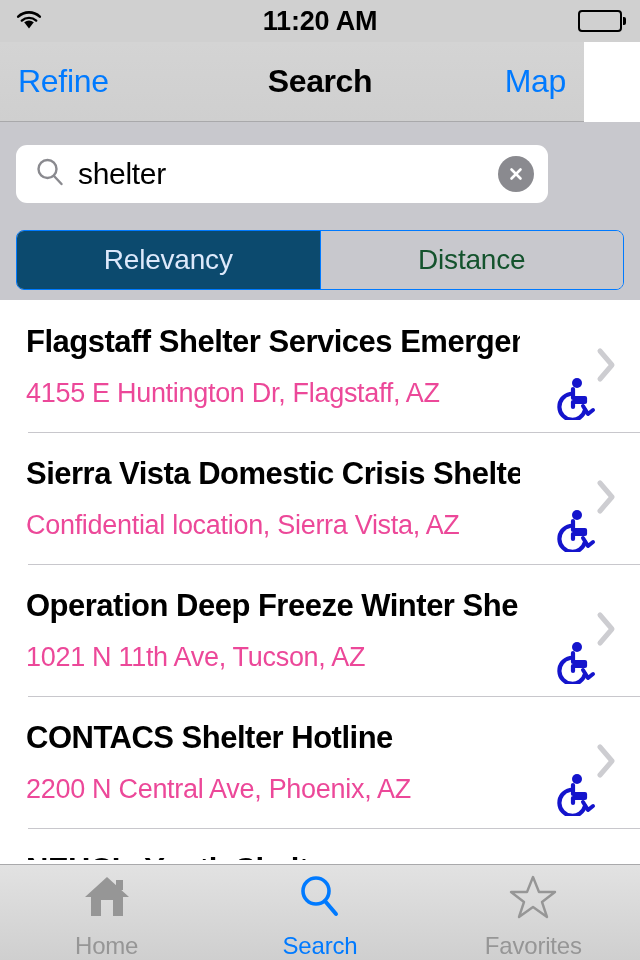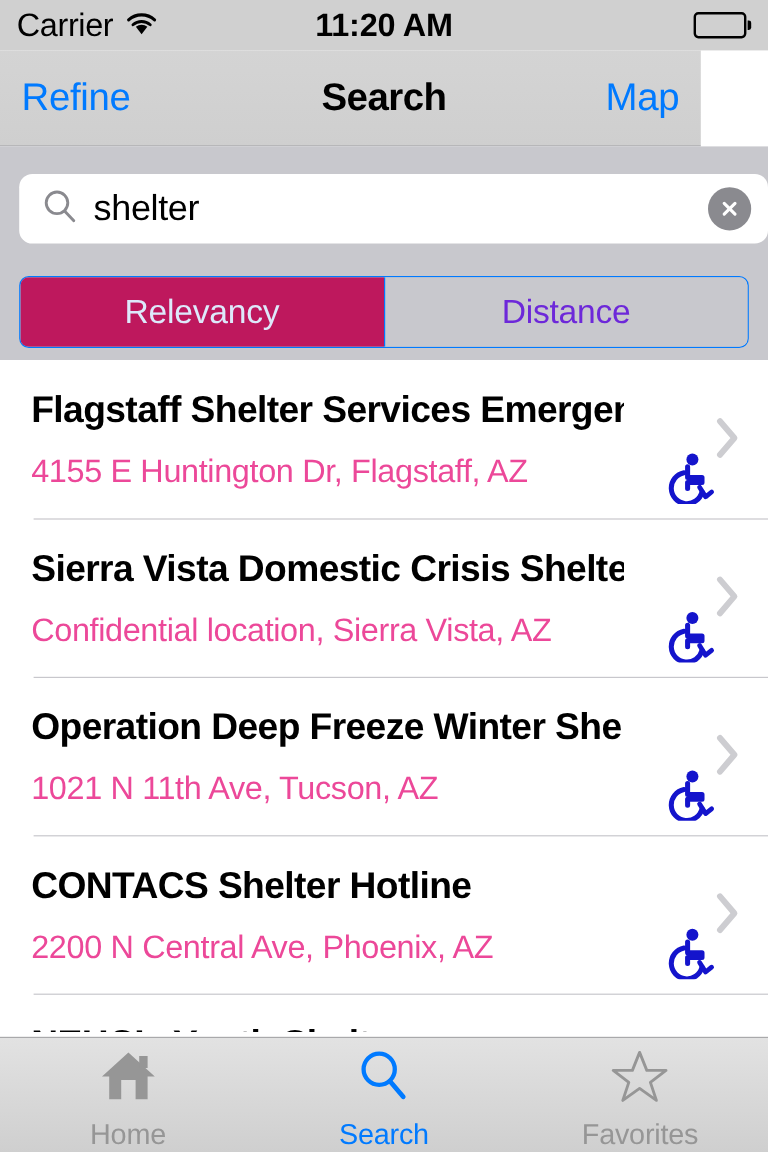--- a/index.html
+++ b/index.html
@@ -46,21 +46,21 @@
     pointer-events:none;
   }
   .nav-spacer{ flex:1; }
 
   
   .search-area{
     position:absolute; top:122px; left:0; width:640px; height:178px;
     background:#c8c8cd;
   }
   .search-field{
-    position:absolute; left:16px; top:23px; width:624px; height:58px;
+    position:absolute; left:16px; top:23px; width:532px; height:58px;
     background:#ffffff; border-radius:11px;
     display:flex; align-items:center; padding:0 14px;
   }
   .search-glass{ flex:0 0 auto; margin-right:12px; margin-left:4px; }
   .search-value{
     flex:1; font-size:30px; color:#000; letter-spacing:-0.3px;
     border:none; outline:none; background:transparent;
     font-family:inherit;
   }
   .clear-btn{
@@ -71,22 +71,22 @@
 
   .segmented{
     position:absolute; left:16px; top:108px; width:608px; height:60px;
     display:flex; border-radius:8px; overflow:hidden;
     border:1.5px solid #007aff;
   }
   .seg{
     flex:1; display:flex; align-items:center; justify-content:center;
     font-size:28px; cursor:pointer; letter-spacing:-0.2px;
   }
-  .seg.selected{ background:#be185d; color:#dde9fb; }
-  .seg.unselected{ background:#c8c8cd; color:#6d28d9; border-left:1.5px solid #007aff;}
+  .seg.selected{ background:#0c4a6e; color:#dde9fb; }
+  .seg.unselected{ background:#c8c8cd; color:#14532d; border-left:1.5px solid #007aff;}
 
   
   .results{
     position:absolute; top:300px; left:0; width:640px; height:560px;
     background:#ffffff; overflow:hidden;
   }
   .result-row{
     position:relative; height:132px; background:#ffffff; cursor:pointer;
   }
   .result-row + .result-row::before{
@@ -125,21 +125,20 @@
   .tab-icon{ height:50px; display:flex; align-items:center; justify-content:center;}
   .tab-label{ font-size:24px; letter-spacing:-0.2px; }
   .tab.inactive .tab-label{ color:#969696; }
   .tab.active .tab-label{ color:#007aff; }
 </style>
 </head>
 <body>
 
 <div class="status-bar">
   <div class="status-left">
-    <span class="carrier-text">Carrier</span>
     <span>
       <svg width="30" height="22" viewBox="0 0 30 22">
         <path d="M15 20.5 L10.2 14.3 A7.8 7.8 0 0 1 19.8 14.3 Z" fill="#000"></path>
         <path d="M4.2 8.6 A16 16 0 0 1 25.8 8.6" stroke="#000" stroke-width="2.6" fill="none" stroke-linecap="round"></path>
         <path d="M7.8 12.6 A11 11 0 0 1 22.2 12.6" stroke="#000" stroke-width="2.4" fill="none" stroke-linecap="round"></path>
       </svg>
     </span>
   </div>
   <div class="status-center">
     <span class="status-time">11:20 AM</span>

